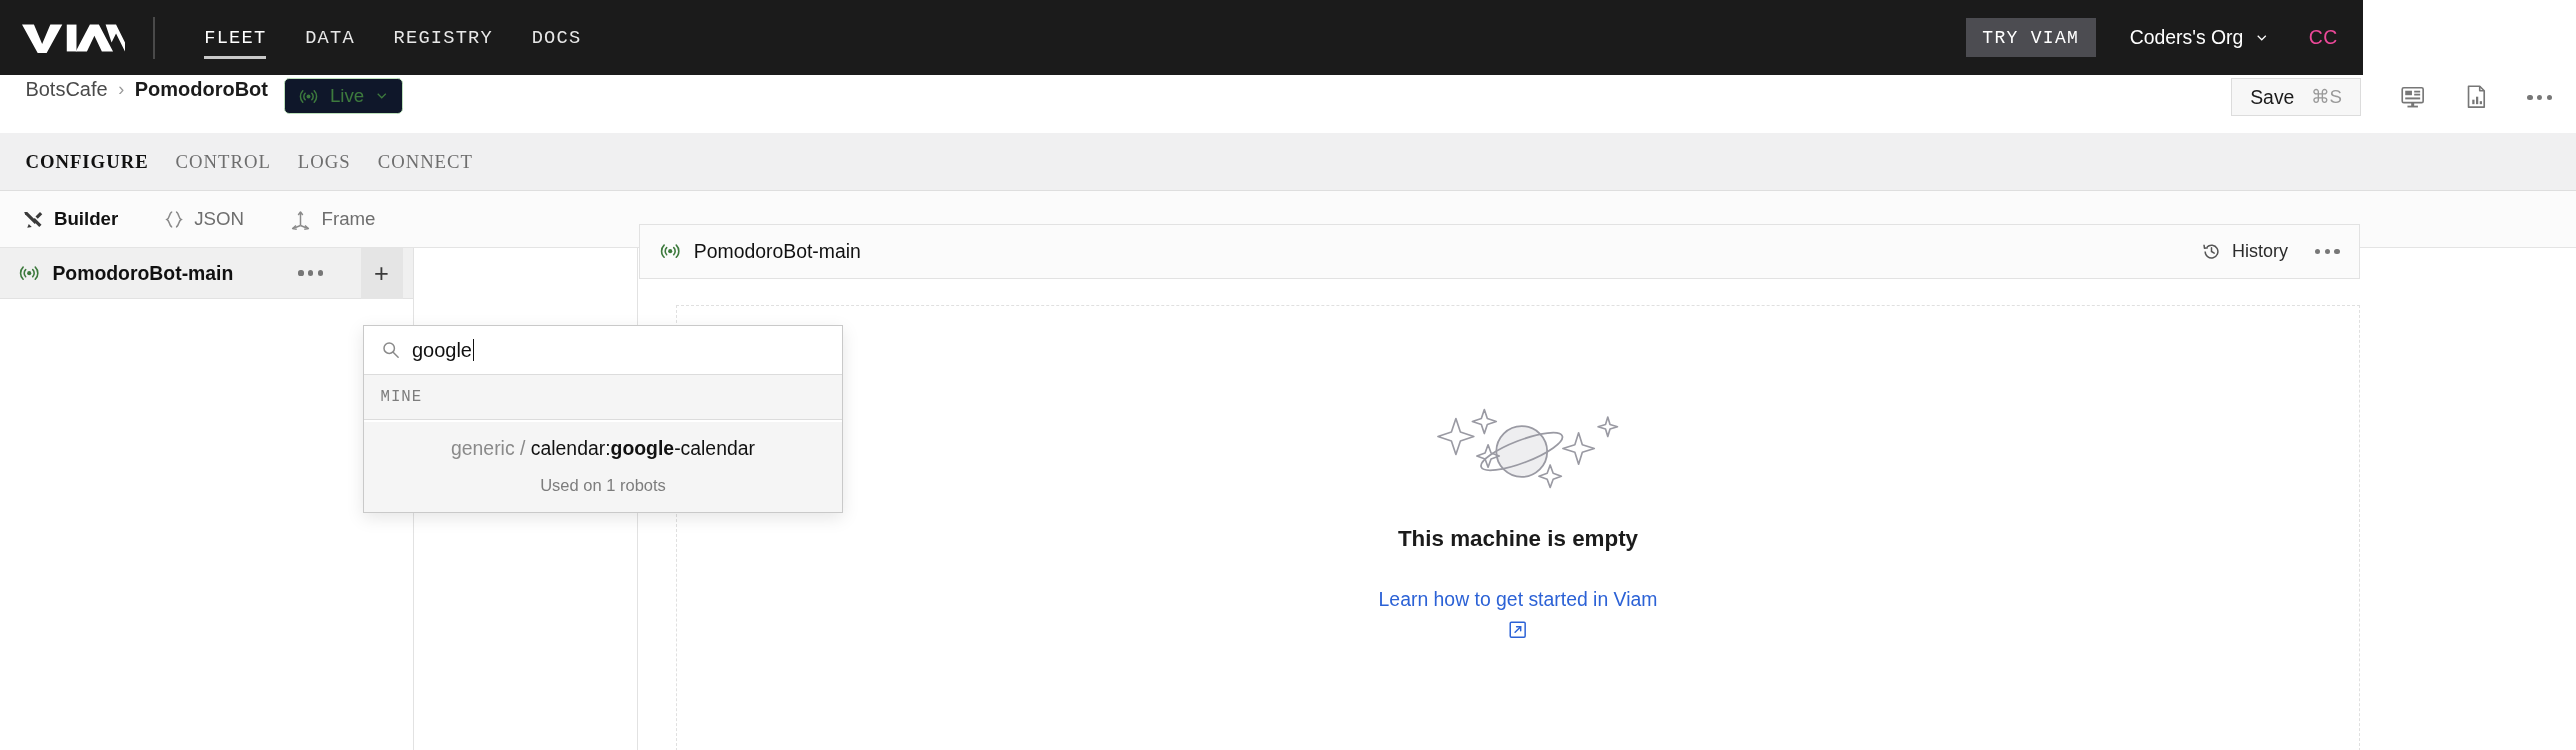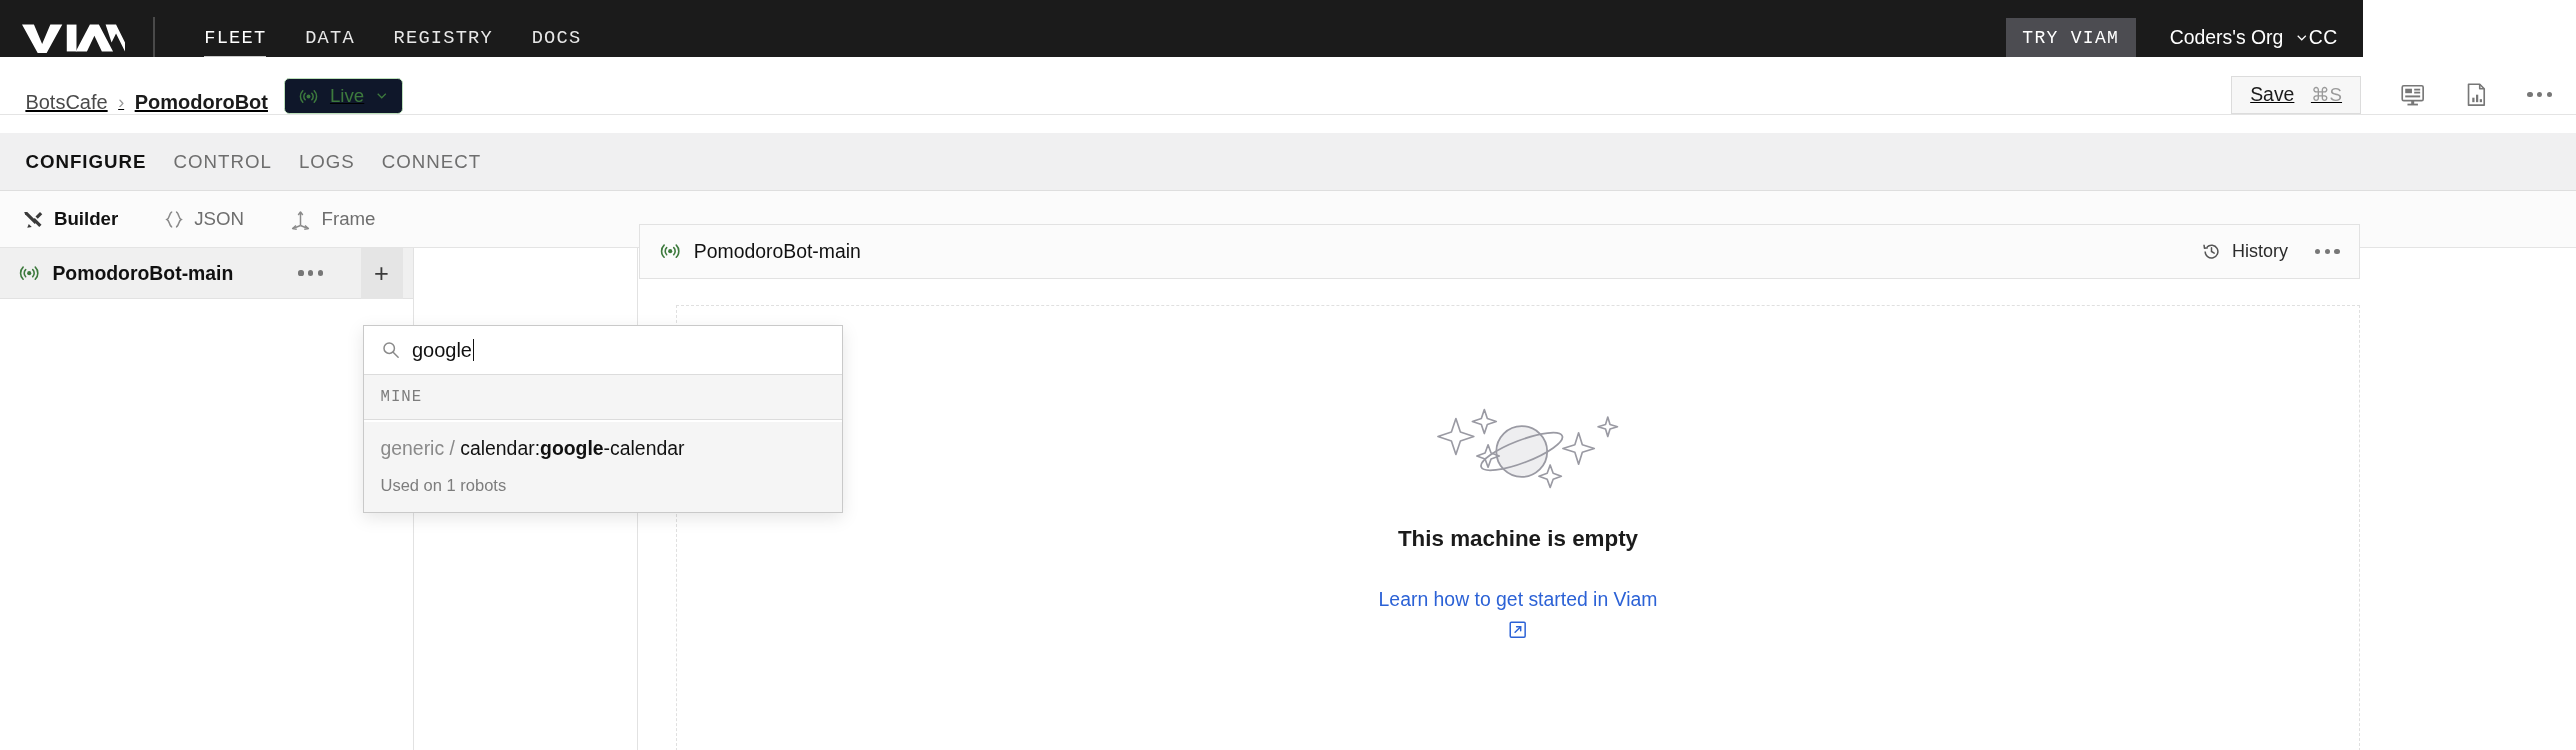--- a/index.html
+++ b/index.html
@@ -36,30 +36,29 @@
   .try-viam {
     background: #4c4c51; color: #ffffff; font-size: 18px; letter-spacing: 1.3px;
     font-family: "Liberation Mono", monospace;
     padding: 9.7px 16.5px; cursor: pointer;
   }
   .org-menu {
     display: flex; align-items: center; gap: 12px; color: #ffffff;
     font-size: 19.4px; margin-left: 34px; cursor: pointer;
   }
   .avatar-initials {
-    color: #ffffff; font-size: 19.4px; letter-spacing: 0.4px; cursor: pointer;
+    color: #ec4899; font-size: 19.4px; margin-left: 40px; letter-spacing: 0.4px; cursor: pointer;
   }
   .chev { width: 13.5px; height: 13.5px; display: inline-block; }
 
   
   .crumbbar {
-    position: absolute; left: 0; top: 57px; width: 2576px; height: 58px;
-    background: #ffffff; display: flex; align-items: flex-end;
+    position: absolute; left: 0; top: 78px; width: 2576px; height: 58px;
+    background: #ffffff; display: flex; align-items: flex-start;
     border-bottom: 0.7px solid #e4e4e4;
-    text-decoration: underline;
   }
   .crumbs { display: flex; align-items: center; margin-left: 25.4px; gap: 10.5px; }
   .crumb-link { color: #4a4a4a; font-size: 20px; cursor: pointer; }
   .crumb-sep { color: #9a9a9a; font-size: 18px; }
   .crumb-cur { color: #1b1b1b; font-size: 20px; font-weight: bold; }
   .live-badge {
     display: flex; align-items: center; gap: 10.5px; margin-left: 16px;
     background: #0f172a; border: 0.7px solid #bcdfba; border-radius: 5.2px;
     padding: 6px 13.5px; color: #3d7a3d; font-size: 18.7px; cursor: pointer;
   }
@@ -76,21 +75,21 @@
   }
   .dots i { width: 5.2px; height: 5.2px; border-radius: 50%; background: #777; display: block; }
 
   
   .tabsbar {
     position: absolute; left: 0; top: 133px; width: 2576px; height: 58px;
     background: #f0f0f1; display: flex; align-items: center;
     border-bottom: 0.7px solid #dedede;
   }
   .tab {
-    font-family: Liberation Sans, sans-serif;
+    font-family: Liberation Serif, serif;
     font-size: 18.7px; letter-spacing: 1px; color: #6e6e6e;
     margin-left: 27px; cursor: pointer; height: 58px; display: flex; align-items: center;
   }
   .tab:first-child { margin-left: 25.4px; }
   .tab.active { color: #111111; font-weight: bold; }
 
   
   .toolsbar {
     position: absolute; left: 0; top: 191px; width: 2576px; height: 57px;
     background: #fbfbfb; display: flex; 
@@ -175,20 +174,21 @@
   }
   .dd-group {
     height: 45px; background: #f5f5f5; display: flex; align-items: center;
     padding: 0 16.5px; border-bottom: 0.7px solid #dcdcdc;
     font-family: "Liberation Mono", monospace;
     font-size: 15.7px; letter-spacing: 1px; color: #7d7d7d;
   }
   .dd-item {
     background: #f5f5f5; padding: 15px 16.5px 16.5px 16.5px; cursor: pointer;
     border-top: 2.2px solid #ffffff;
+    text-align: center;
   }
   .dd-item .line1 { font-size: 19.4px; color: #111111; }
   .dd-item .line1 .dim { color: #8a8a8a; }
   .dd-item .line1 .hl { font-weight: bold; }
   .dd-item .line2 { font-size: 16.5px; color: #7d7d7d; margin-top: 16px; }
 </style>
 </head>
 <body>
 
 <div class="app">

